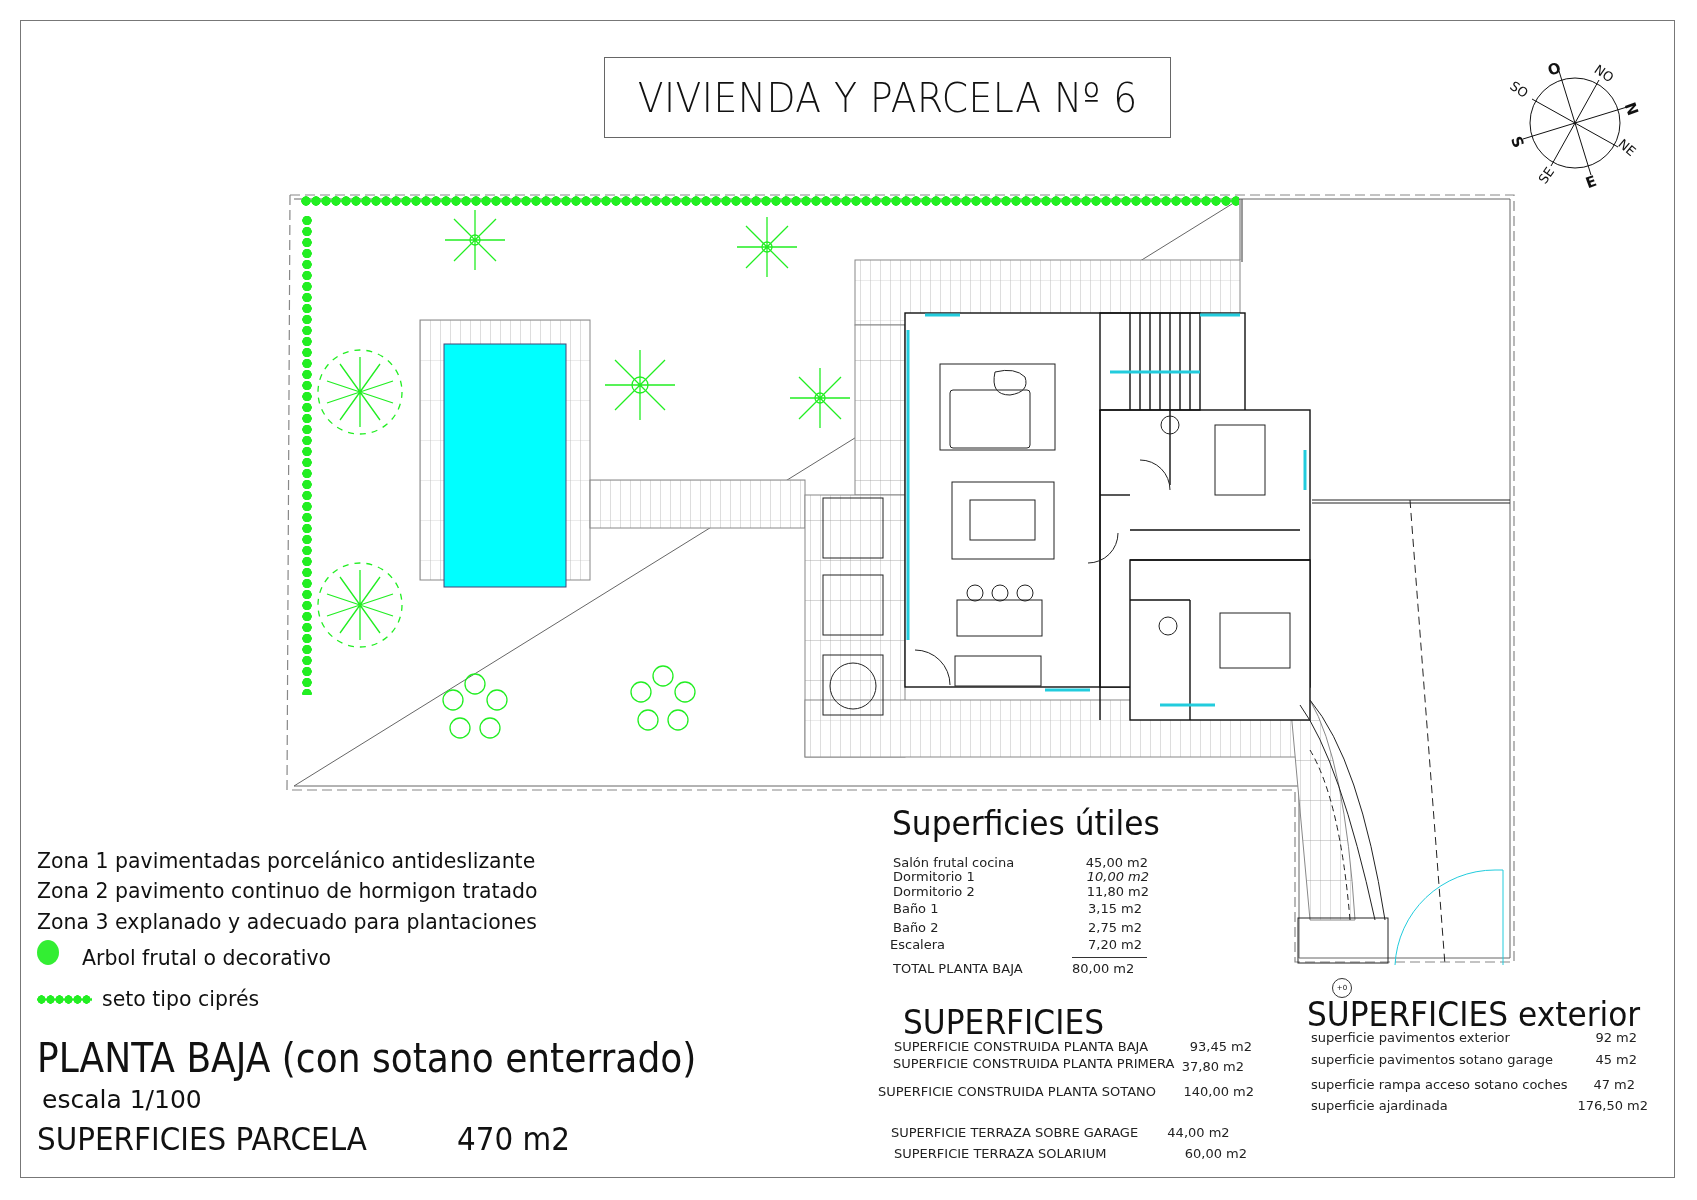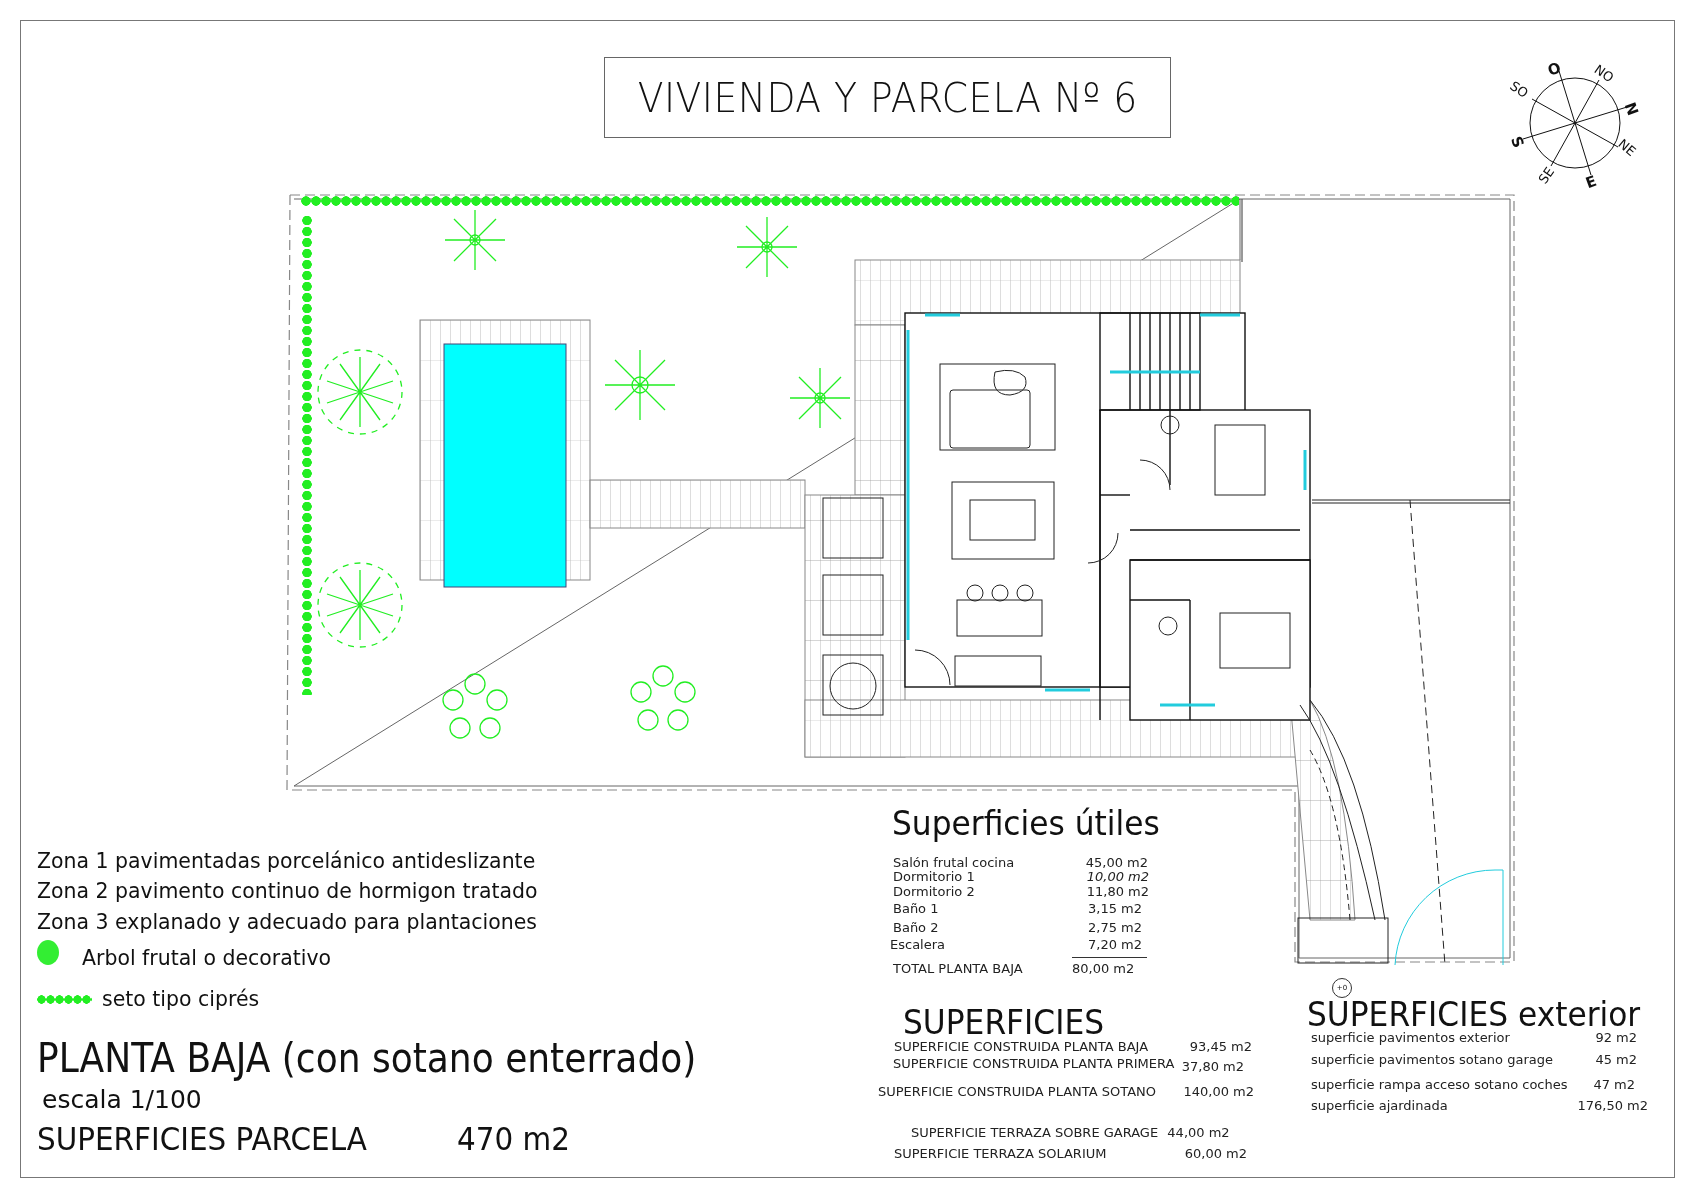--- a/index.html
+++ b/index.html
@@ -239,21 +239,21 @@
 </div>
 
 <div class="txt sec-title" style="left:903px;top:1002px;">SUPERFICIES</div>
 <div>
   <div class="row" style="left:894px;top:1039px;">SUPERFICIE CONSTRUIDA PLANTA BAJA</div>
   <div class="val" style="left:1150px;top:1039px;width:102px;">93,45 m2</div>
   <div class="row" style="left:893px;top:1024px;margin-top:32px;">SUPERFICIE CONSTRUIDA PLANTA PRIMERA</div>
   <div class="val" style="left:1150px;top:1059px;width:94px;">37,80 m2</div>
   <div class="row" style="left:852px;top:1084px;margin-left:26px;">SUPERFICIE CONSTRUIDA PLANTA SOTANO</div>
   <div class="val" style="left:1150px;top:1084px;width:104px;">140,00 m2</div>
-  <div class="row" style="left:911px;top:1125px;text-align:right;">SUPERFICIE TERRAZA SOBRE GARAGE</div>
+  <div class="row" style="left:891px;top:1125px;text-align:right;">SUPERFICIE TERRAZA SOBRE GARAGE</div>
   <div class="val" style="left:1150px;top:1125px;width:97px;text-align:center;">44,00 m2</div>
   <div class="row" style="left:894px;top:1146px;">SUPERFICIE TERRAZA SOLARIUM</div>
   <div class="val" style="left:1150px;top:1146px;width:97px;">60,00 m2</div>
 </div>
 
 <div class="txt sec-title" style="left:1307px;top:994px;">SUPERFICIES exterior</div>
 <div>
   <div class="row" style="left:1311px;top:1030px;">superficie pavimentos exterior</div>
   <div class="val" style="left:1550px;top:1030px;width:87px;">92 m2</div>
   <div class="row" style="left:1311px;top:1052px;">superficie pavimentos sotano garage</div>

